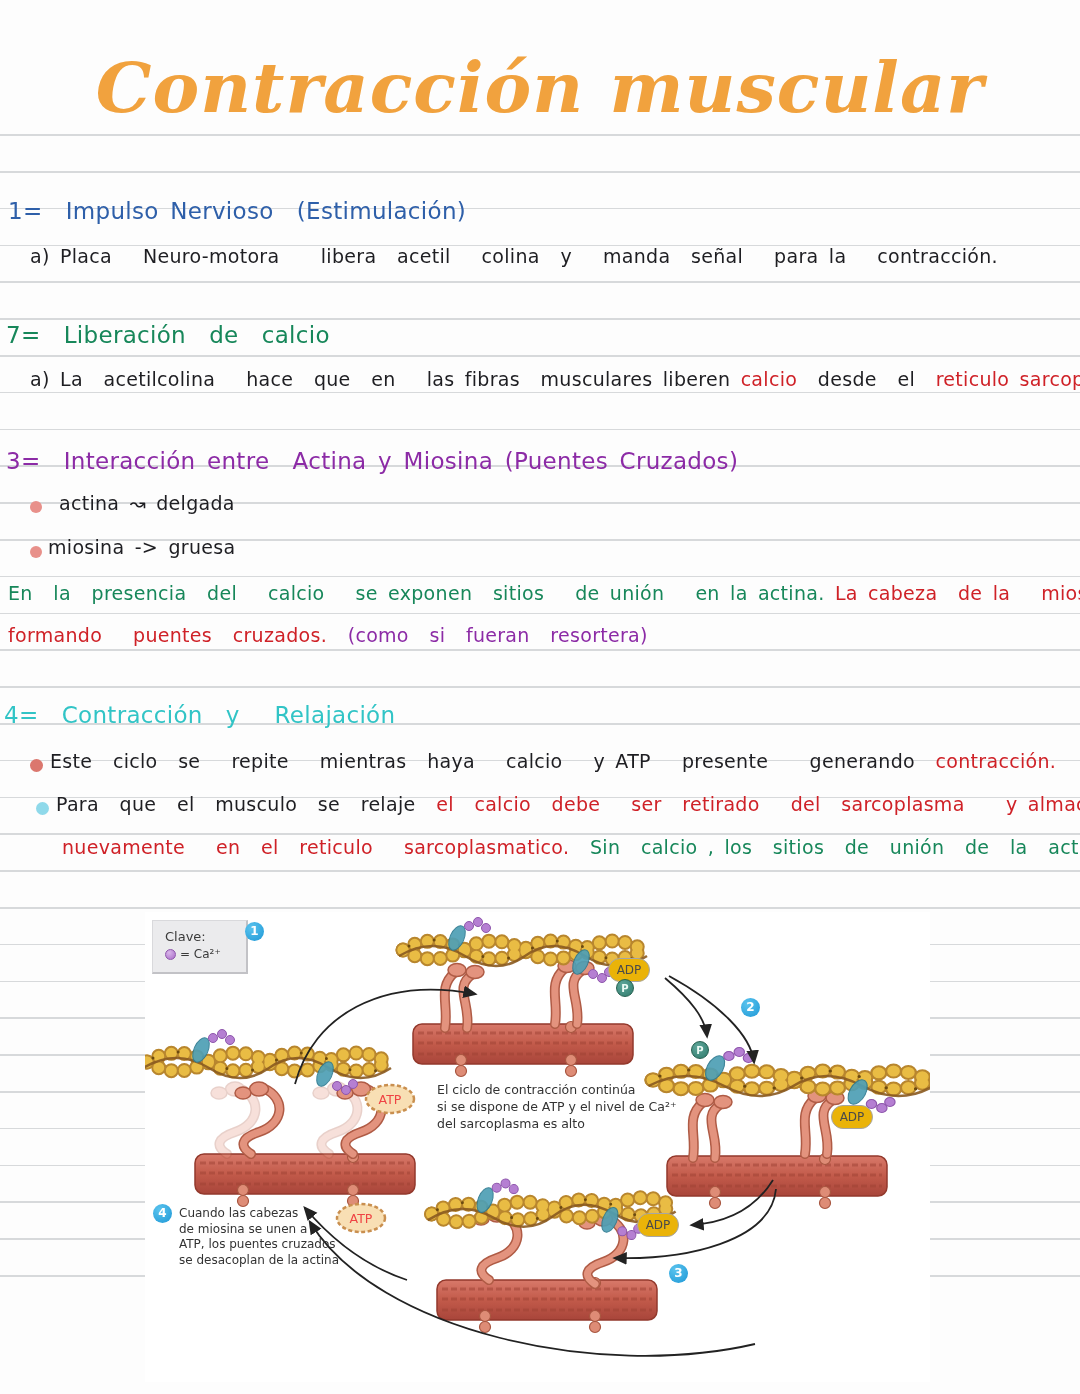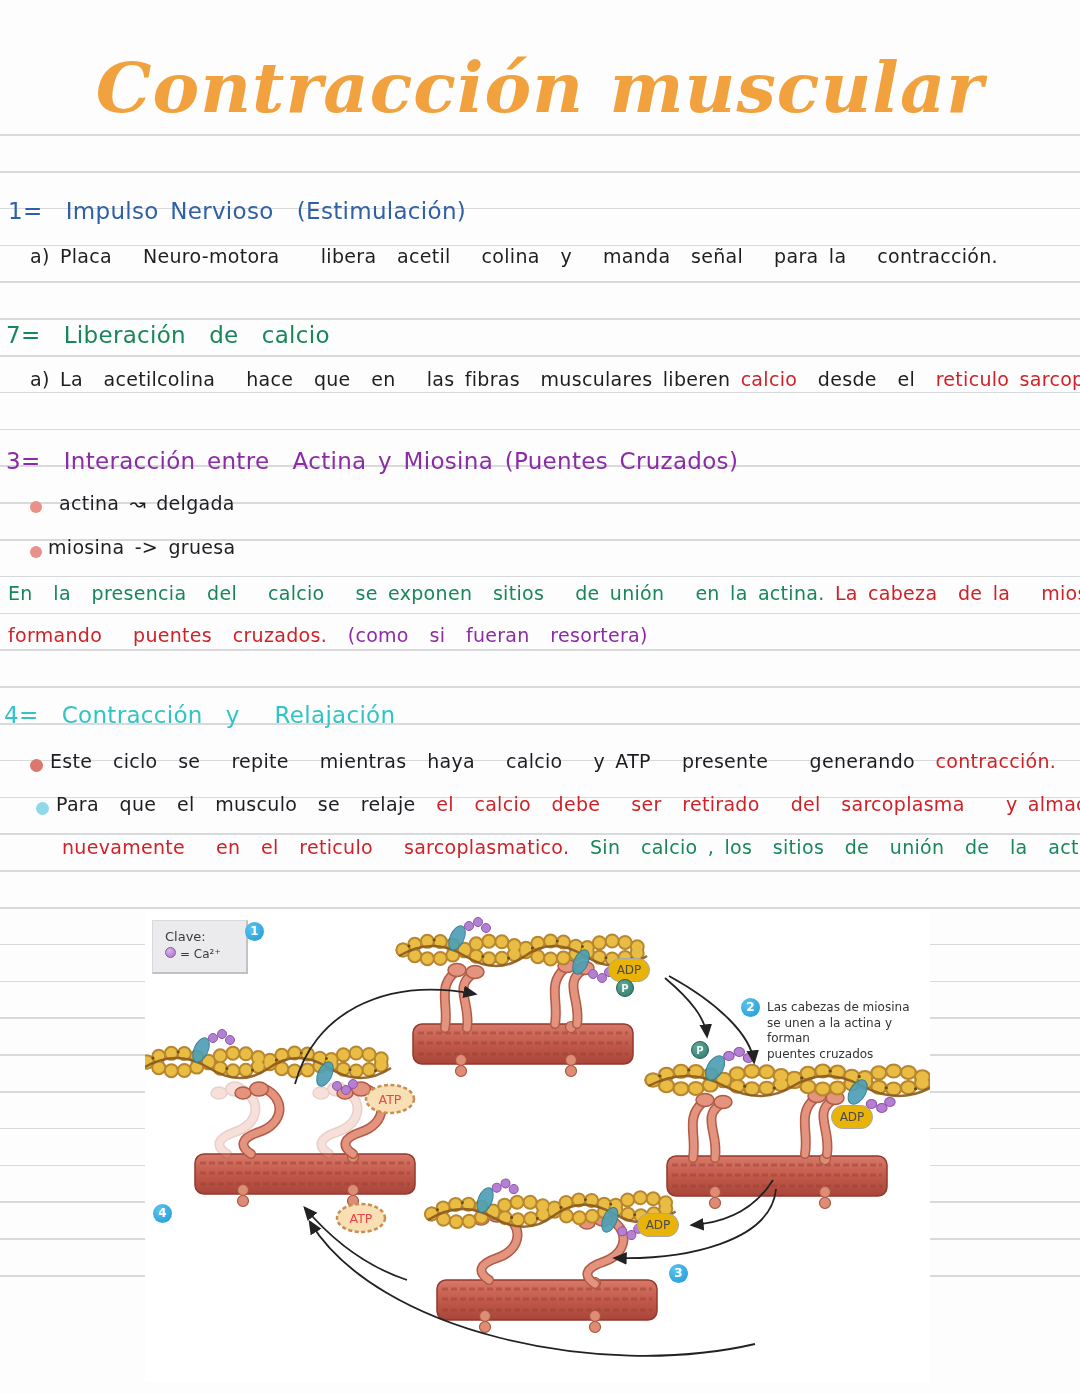--- a/index.html
+++ b/index.html
@@ -44,21 +44,21 @@
   .step-badge{flex:0 0 auto;width:19px;height:19px;border-radius:50%;
     background:radial-gradient(circle at 35% 30%,#5bc4ee,#1d97d6);
     color:#fff;font-size:12px;font-weight:bold;display:flex;
     align-items:center;justify-content:center;margin-top:-2px;}
   .center-note{position:absolute;font-size:12.5px;line-height:1.35;color:#333;
     white-space:pre-line;z-index:4;}
   .key-box{position:absolute;left:7px;top:8px;width:96px;height:54px;
     background:#ebebed;border:1px solid #d9d9dc;
     border-right:2px solid #c2c2c6;border-bottom:2px solid #c2c2c6;
     font-size:13px;color:#3a3a3a;padding:8px 0 0 12px;box-sizing:border-box;z-index:4;}
-  .key-row{display:flex;align-items:flex-start;gap:4px;margin-top:3px;font-size:12px;}
+  .key-row{display:flex;align-items:center;gap:4px;margin-top:3px;font-size:12px;}
   .ca-dot{width:9px;height:9px;border-radius:50%;
     background:radial-gradient(circle at 35% 30%,#d9b6ea,#a96cc9);
     border:1px solid #8e56ac;}
   .adp{position:absolute;width:42px;height:24px;border-radius:13px;
     background:#eab308;border:1.5px solid #a6a6a6;color:#4a4a4a;font-size:12px;
     display:flex;align-items:center;justify-content:center;z-index:5;box-sizing:border-box;}
   .pcirc{position:absolute;width:18px;height:18px;border-radius:50%;
     background:radial-gradient(circle at 35% 30%,#5fa79a,#2f7a6c);
     border:1px solid #24604f;color:#eafaf4;font-size:10px;font-weight:bold;
     display:flex;align-items:center;justify-content:center;z-index:5;box-sizing:border-box;}
@@ -210,31 +210,35 @@
       <span class="ca-dot"></span>
       <span>= Ca²⁺</span>
     </div>
   </div>
 
   <div class="cap" style="left:100px;top:12px;width:170px">
     <span class="step-badge">1</span>
   </div>
   <div class="cap" style="left:596px;top:88px;width:190px">
     <span class="step-badge">2</span>
-    <span class="txt">Las cabezas de miosina
-se unen a la actina y forman
-puentes cruzados</span>
   </div>
   <div class="cap" style="left:524px;top:354px;width:180px">
     <span class="step-badge">3</span>
   </div>
   <div class="cap" style="left:8px;top:294px;width:190px">
     <span class="step-badge">4</span>
-  </div>
-
+    <span class="txt">Cuando las cabezas
+de miosina se unen a
+ATP, los puentes cruzados
+se desacoplan de la actina</span>
+  </div>
+
+  <div class="center-note" style="left:292px;top:170px;width:260px">El ciclo de contracción continúa
+si se dispone de ATP y el nivel de Ca²⁺
+del sarcoplasma es alto</div>
 
   <div class="adp" style="left:463px;top:46px">ADP</div>
   <div class="adp" style="left:686px;top:193px">ADP</div>
   <div class="adp" style="left:492px;top:301px">ADP</div>
   <div class="pcirc" style="left:471px;top:67px">P</div>
   <div class="pcirc" style="left:546px;top:129px">P</div>
   <div class="atp" style="left:245px;top:187px">ATP</div>
   <div class="atp" style="left:216px;top:306px">ATP</div>
 </div>
 

